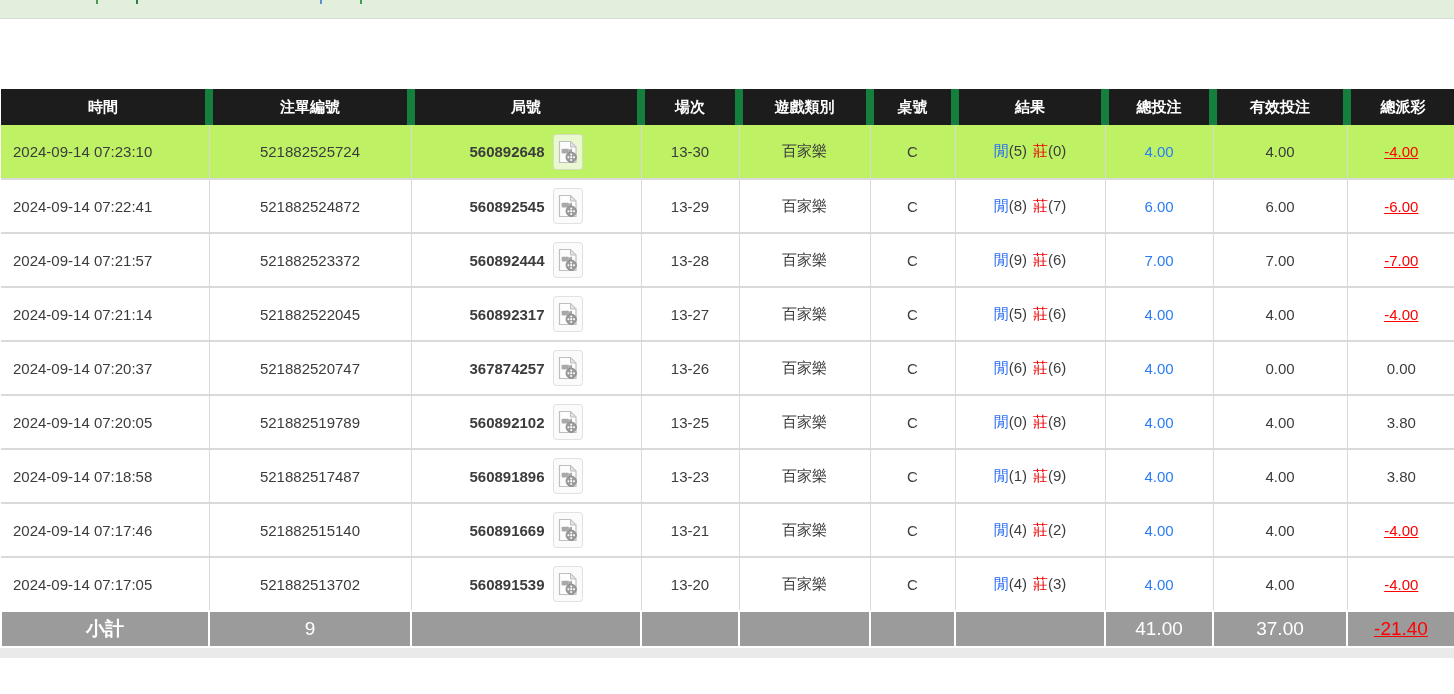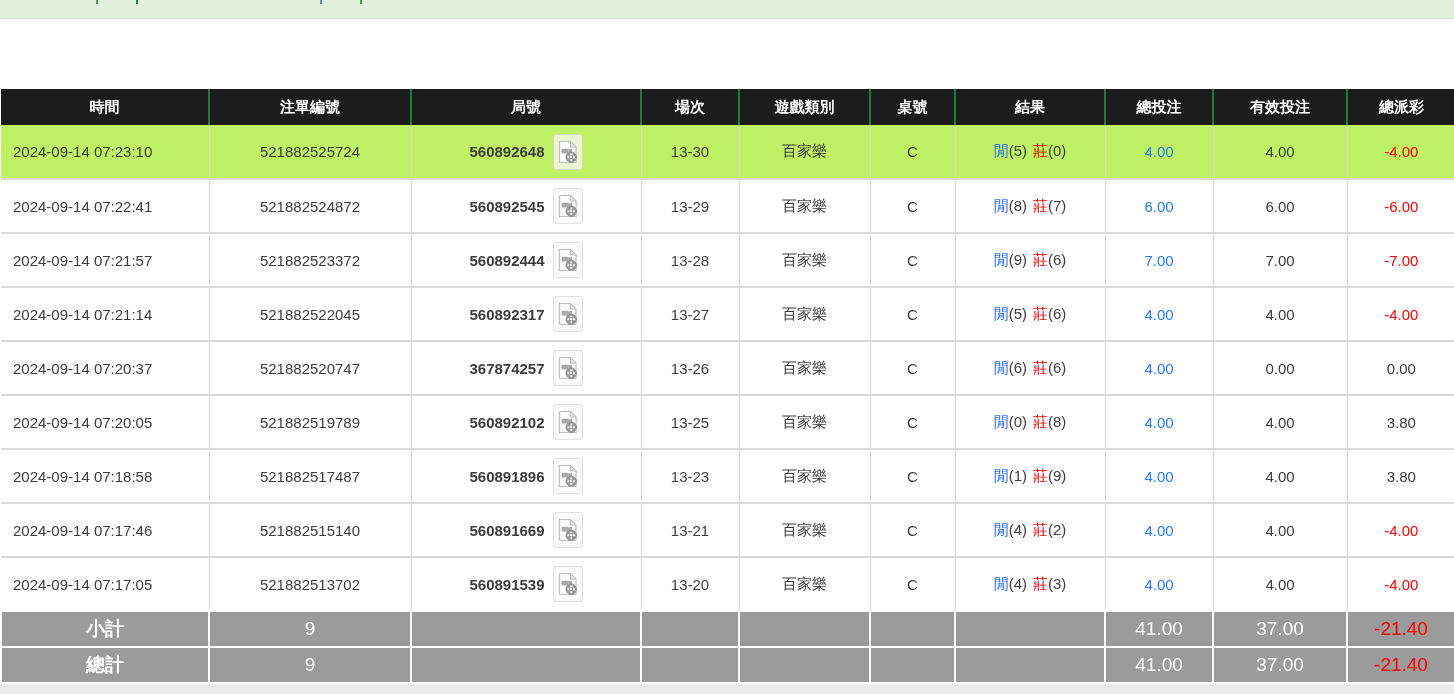--- a/index.html
+++ b/index.html
@@ -21,42 +21,42 @@
   .frag.f4 { left: 360px; background: #3f9f4f; }
 
   .table-wrap { margin-top: 70px; }
 
   table {
     width: 1454px; table-layout: fixed; border-collapse: collapse;
     font-size: 15px;
   }
   thead th {
     background: #1c1c1c; color: #ffffff; font-weight: 700;
-    height: 36px; text-align: center; border-left: 2px solid #15803d;
+    height: 36px; text-align: center; border-left: 8px solid #15803d;
     font-size: 15px;
   }
   thead th:first-child { border-left: none; }
 
   tbody td {
     background: #ffffff; height: 54px; text-align: center;
     border-top: 2px solid #dadada; border-left: 1px solid #d9d9d9;
     color: #3c3c3c;
   }
   tbody td:first-child { border-left: none; text-align: left; padding-left: 12px; }
   tbody tr:first-child td { border-top: none; }
   tbody tr.highlight td { background: #bef264; }
 
   tfoot td {
     background: #9b9b9b; color: #ffffff; height: 36px; text-align: center;
     border: 2px solid #ffffff; font-size: 19px;
   }
   tfoot td.flabel { font-weight: 700; }
 
   .bet-link { color: #2a7cf7; text-decoration: none; cursor: pointer; }
-  .neg { color: #ff0000; }
+  .neg { color: #ff0000; text-decoration: underline; }
   .res-player { color: #2a6df5; }
   .res-banker { color: #ee0000; }
   .res-score { color: #3c3c3c; }
   .res-gap { display: inline-block; width: 6px; }
 
   .round-cell-inner { display: inline-flex; align-items: center; justify-content: center; font-weight: bold; }
   .video-btn {
     display: inline-flex; align-items: center; justify-content: center;
     width: 30px; height: 36px; margin-left: 8px;
     background: rgba(250,250,250,0.72);
@@ -417,28 +417,16 @@
           <td>9</td>
           <td></td>
           <td></td>
           <td></td>
           <td></td>
           <td></td>
           <td>41.00</td>
           <td>37.00</td>
           <td class="neg">-21.40</td>
         </tr>
-        <tr>
-          <td class="flabel">總計</td>
-          <td>9</td>
-          <td></td>
-          <td></td>
-          <td></td>
-          <td></td>
-          <td></td>
-          <td>41.00</td>
-          <td>37.00</td>
-          <td class="neg">-21.40</td>
-        </tr>
       </tfoot>
   </table>
 </div>
 <div class="bottom-strip"></div>
 
 </body></html>

